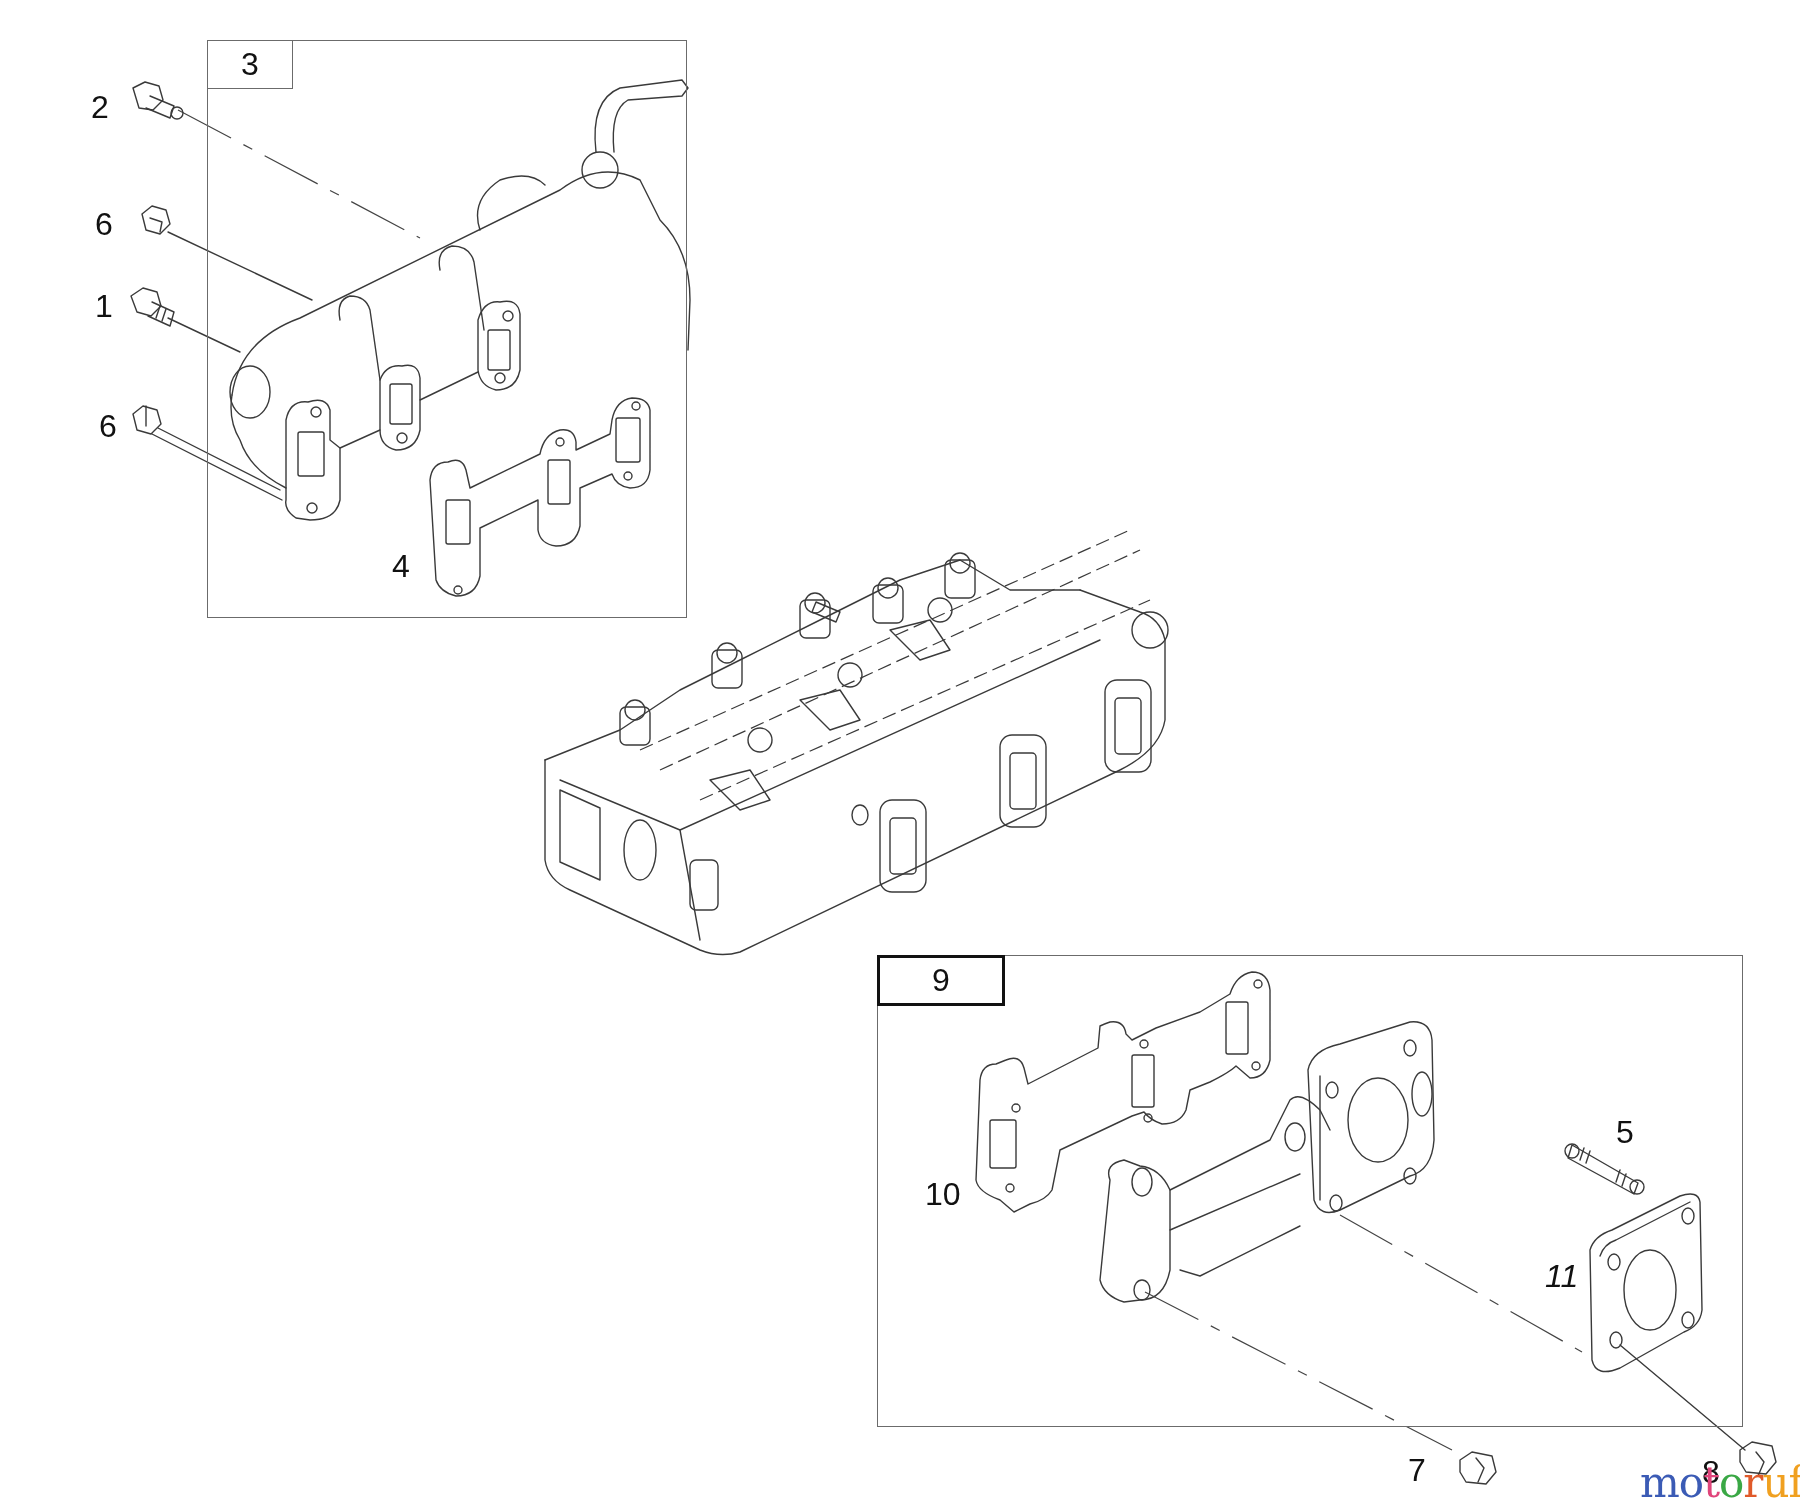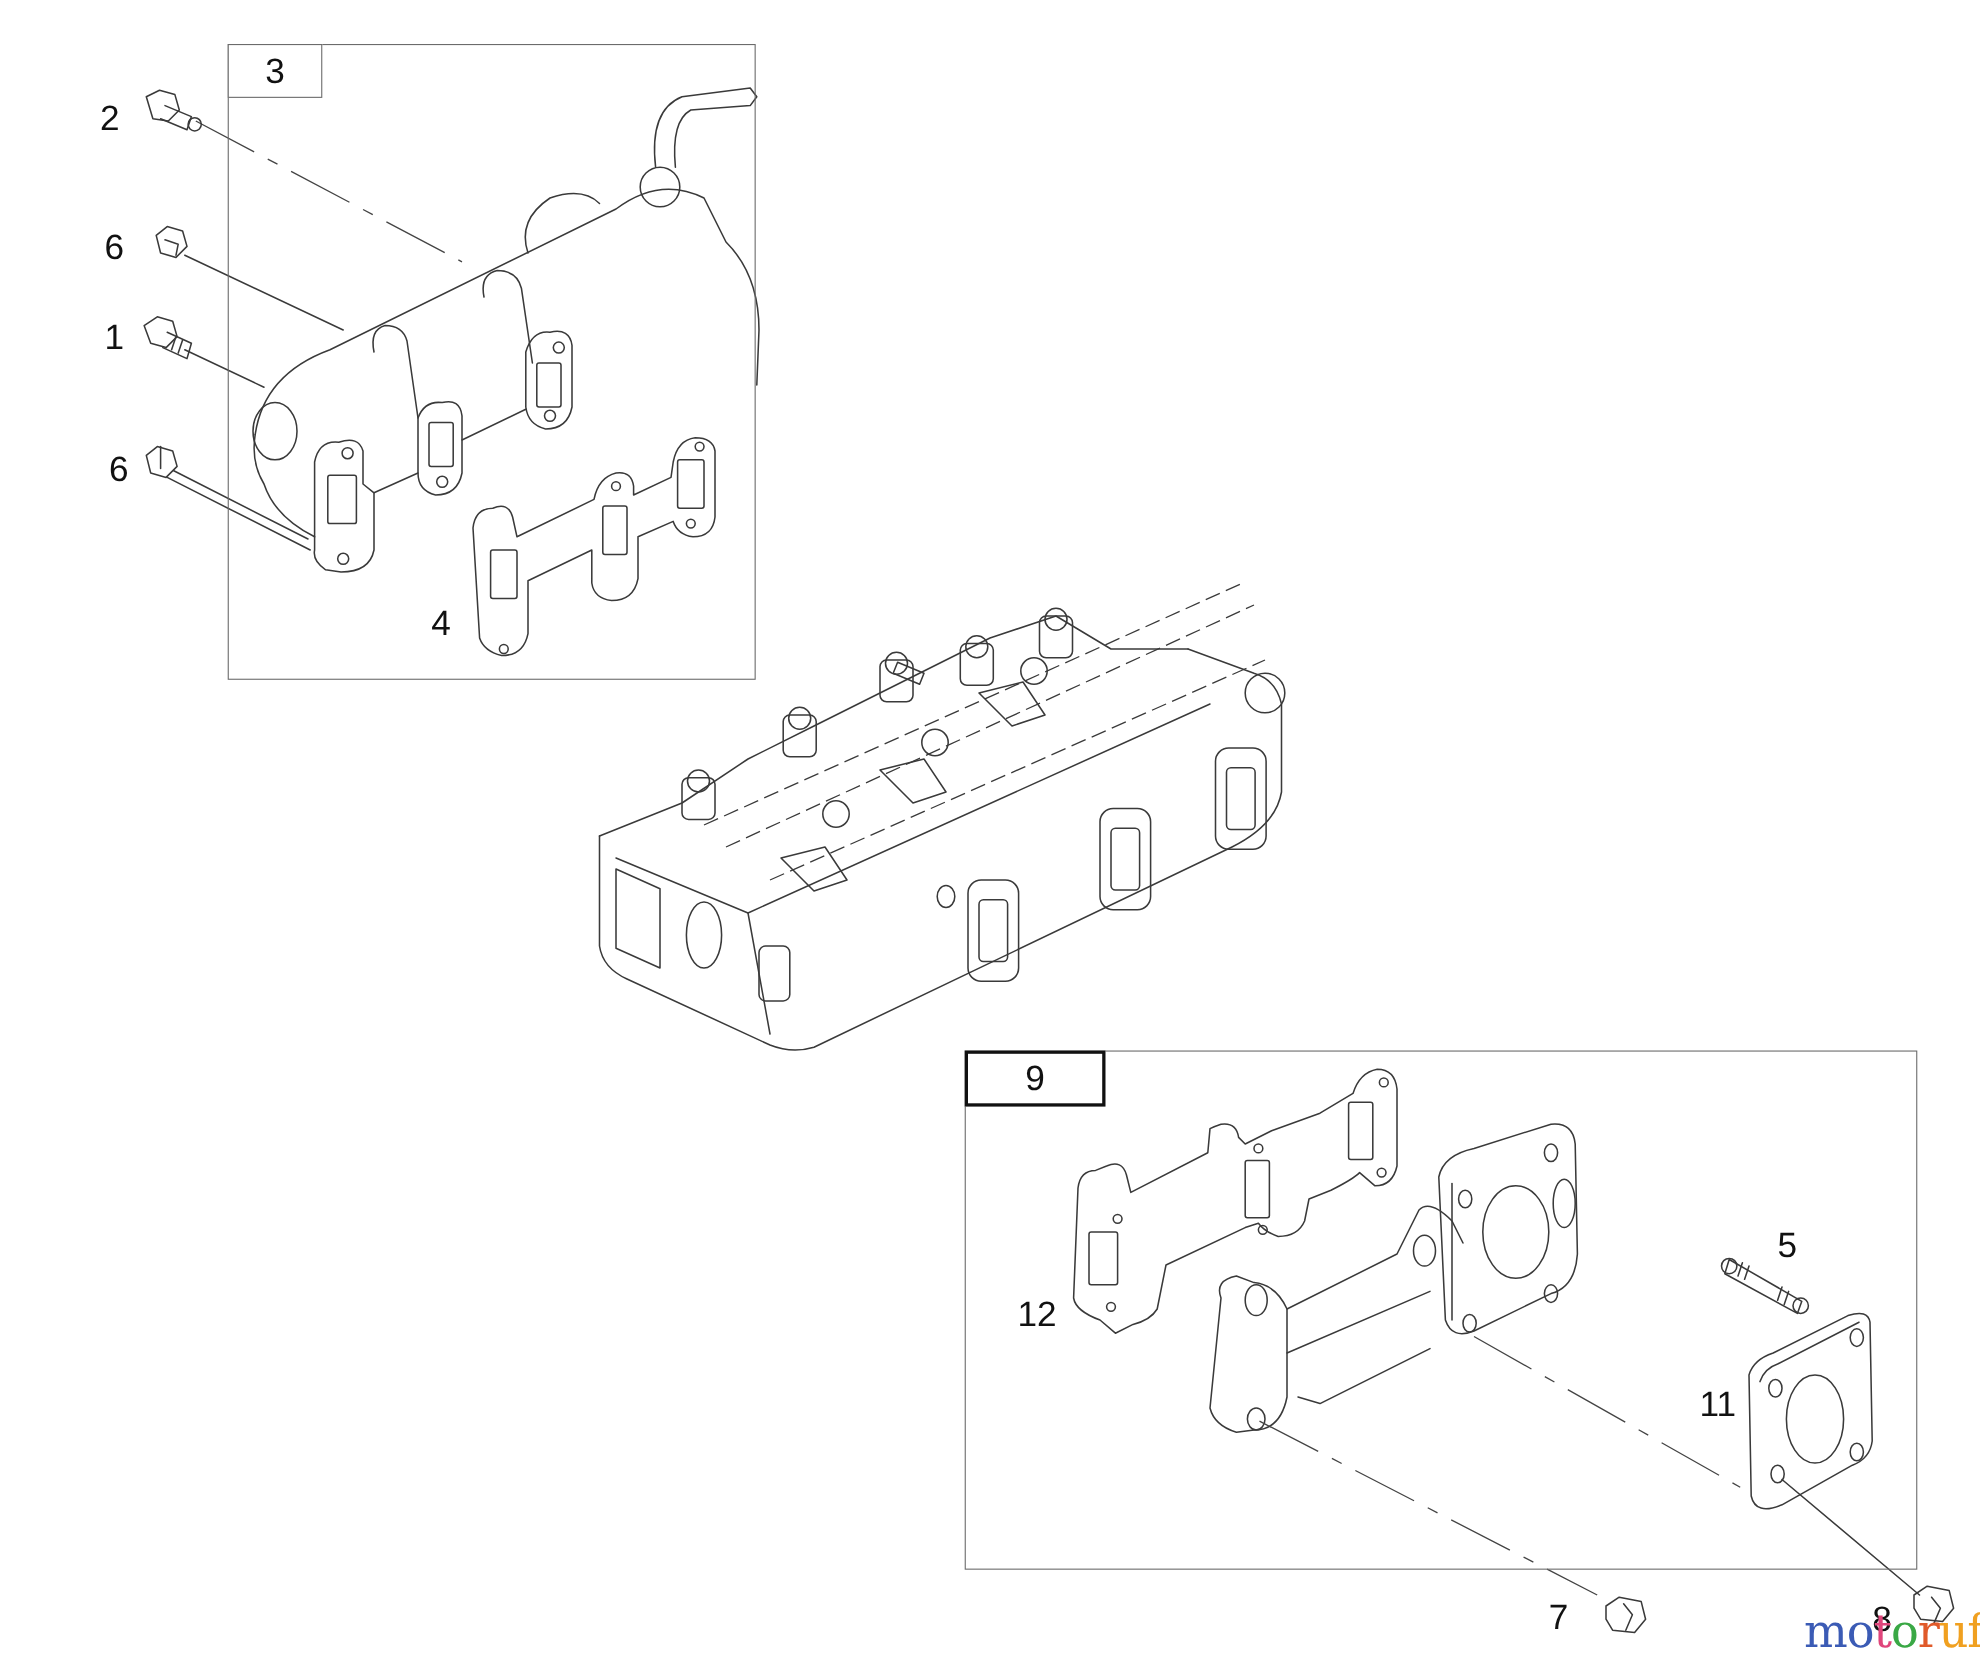--- a/index.html
+++ b/index.html
@@ -201,22 +201,22 @@
 
   <div class="group-box" style="left:877px; top:955px; width:866px; height:472px;">
     <div class="group-label thick" style="width:128px; height:51px;">9</div>
   </div>
 
   <span class="callout" style="left:91px; top:91px;">2</span>
   <span class="callout" style="left:95px; top:208px;">6</span>
   <span class="callout" style="left:95px; top:290px;">1</span>
   <span class="callout" style="left:99px; top:410px;">6</span>
   <span class="callout" style="left:392px; top:550px;">4</span>
-  <span class="callout" style="left:925px; top:1178px;">12</span>
+  <span class="callout" style="left:925px; top:1178px;">10</span>
   <span class="callout" style="left:1616px; top:1116px;">5</span>
-  <span class="callout" style="left:1545px; top:1260px;">11</span>
+  <span class="callout" style="left:1545px; top:1260px;font-style:italic;">11</span>
   <span class="callout" style="left:1408px; top:1454px;">7</span>
   <span class="callout" style="left:1702px; top:1456px;">8</span>
 
   <div class="watermark">
     <span style="color:#3b5bb5">m</span><span style="color:#3b5bb5">o</span><span style="color:#e0457b">t</span><span style="color:#3aa845">o</span><span style="color:#e05a2a">r</span><span style="color:#f0a020">u</span><span style="color:#f0a020">f</span>
   </div>
 </div>
 
 </body></html>

